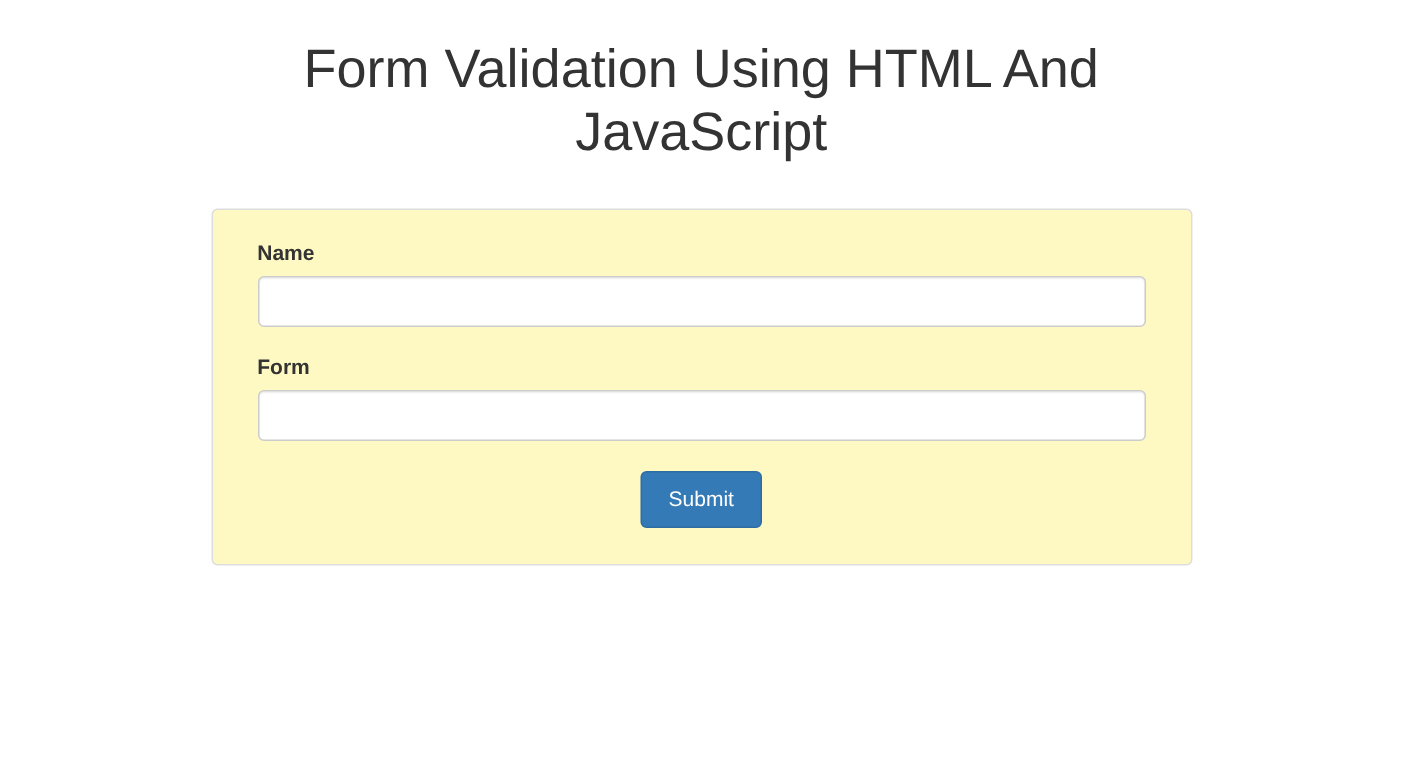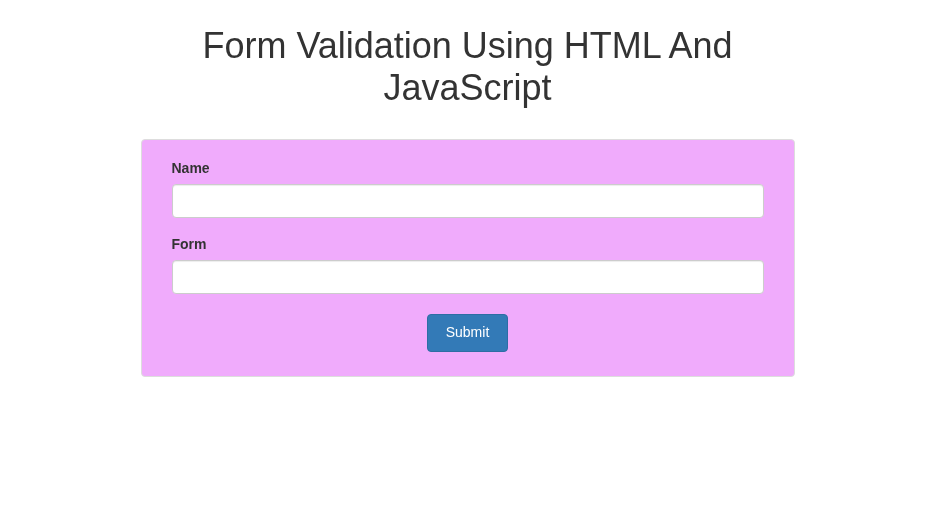--- a/index.html
+++ b/index.html
@@ -22,21 +22,21 @@
       font-size: 36px;
       font-weight: 400;
       color: #333;
       text-align: center;
       margin-bottom: 30px;
       margin-top: 5px;
     }
     .panel {
       border: 1px solid #ddd;
       border-radius: 4px;
-      background: #f0abfc;
+      background: #fef9c3;
       padding: 20px 30px 24px 30px;
     }
     .form-group {
       margin-bottom: 18px;
     }
     .form-group label {
       display: block;
       font-weight: 700;
       font-size: 14px;
       color: #333;

